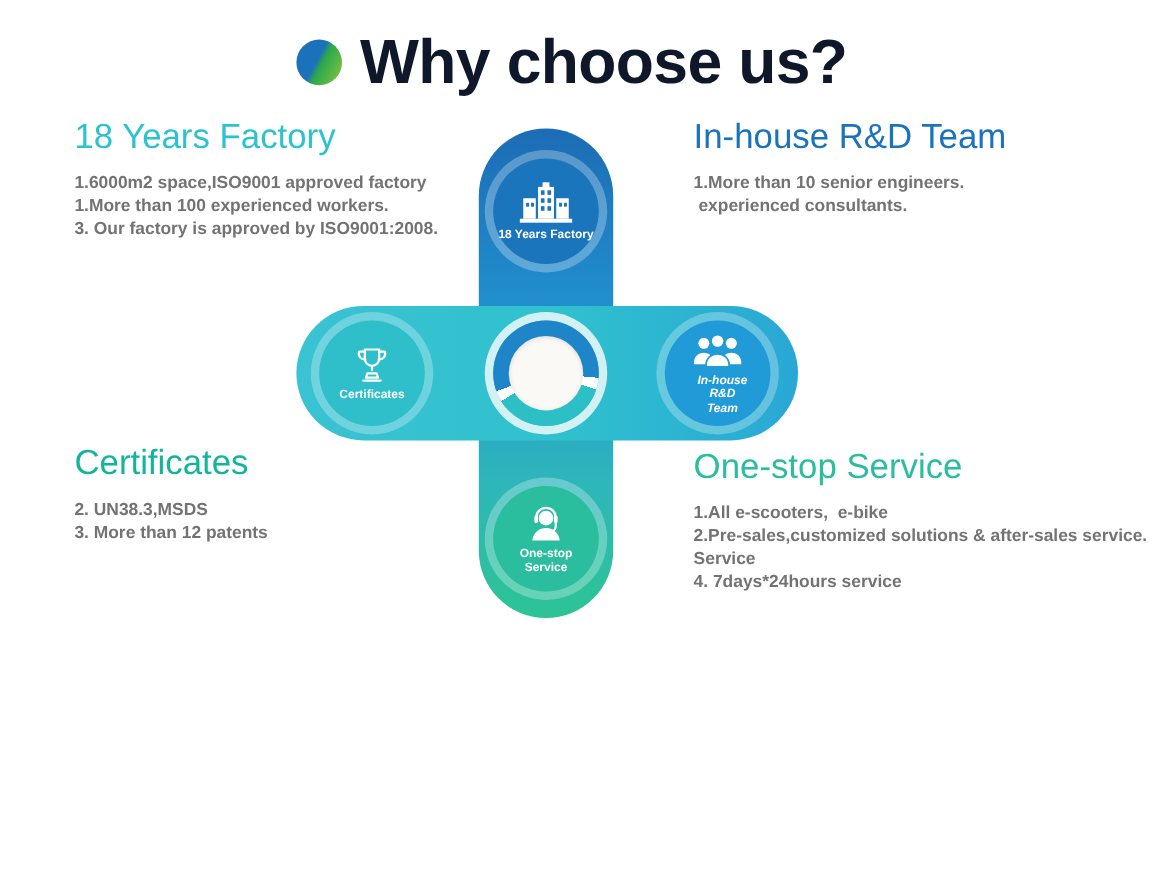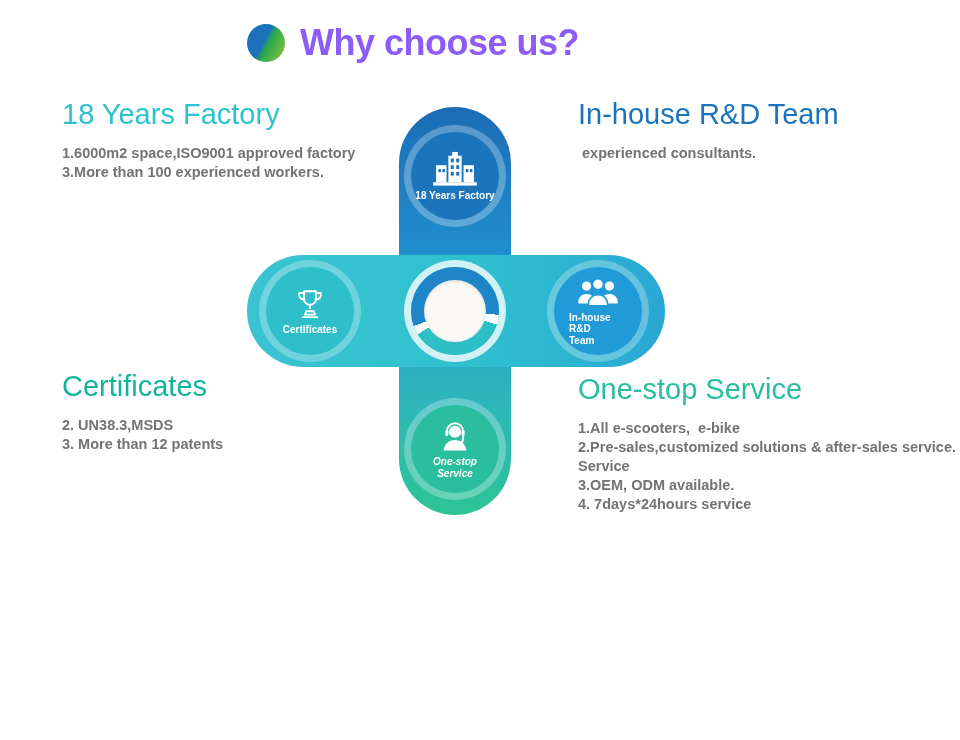--- a/index.html
+++ b/index.html
@@ -4,21 +4,21 @@
 <style>
   * { margin:0; padding:0; box-sizing:border-box; }
   html,body { background:#ffffff; }
   body { font-family:"Liberation Sans", sans-serif; }
   .page { position:relative; width:960px; height:740px; background:#ffffff; overflow:hidden; }
 
   
   .header { position:absolute; left:247px; top:22px; display:flex; align-items:center; gap:15px; }
   .brand-icon { width:38px; height:38px; border-radius:50%;
     background:linear-gradient(118deg,#1b72bb 0%,#1b72bb 45%,#2ba84c 55%,#8dc63f 100%); }
-  .title { font-size:36px; font-weight:800; color:#8b5cf6; letter-spacing:-0.5px; }
+  .title { font-size:52px; font-weight:800; color:#0f172a; letter-spacing:-0.5px; }
 
   
   .text-block { position:absolute; }
   .text-block h2 { font-size:29px; font-weight:500; margin-bottom:13px; letter-spacing:0; }
   .line { font-size:14.5px; line-height:19px; font-weight:600; color:#737373; white-space:pre-wrap; }
   .tb-factory { left:62px; top:98px;  width:340px; }
   .tb-factory h2 { color:#2cc3cf; }
   .tb-rd { left:578px; top:98px; width:350px; }
   .tb-rd h2 { color:#1a73bd; }
   .tb-cert { left:62px; top:370px; width:340px; }
@@ -34,22 +34,22 @@
     background:linear-gradient(90deg,#3ac3d2 0%,#2fc0ce 55%,#29a7d5 100%); }
 
   .node { position:absolute; width:88px; height:88px; border-radius:50%;
     display:flex; flex-direction:column; align-items:center; justify-content:center;
     box-shadow:0 0 0 7px rgba(255,255,255,0.28); }
   .node-label { font-size:10px; font-weight:700; color:#ffffff; text-align:center;
     white-space:pre-line; line-height:11.5px; margin-top:3px; }
   .node-top    { left:411px; top:132px; background:#1b75bc; }
   .node-left   { left:266px; top:267px; background:#2ebfca; }
   .node-right  { left:554px; top:267px; background:#209bd8; }
-  .node-bottom { left:411px; top:405px; background:#2abd9e;font-style:italic; }
-  .node-right .node-label { text-align:left; width:74px; padding-left:8px; }
+  .node-bottom { left:411px; top:405px; background:#2abd9e; }
+  .node-right .node-label { text-align:center; width:74px; padding-left:8px;font-style:italic; }
 
   .center-node { position:absolute; left:411px; top:267px; width:88px; height:88px; border-radius:50%;
     background:conic-gradient(from 0deg,#1f85c9 0 95deg,#ffffff 95deg 108deg,#2cc0c6 108deg 238deg,#ffffff 238deg 250deg,#1f85c9 250deg 360deg);
     box-shadow:0 0 0 7px rgba(255,255,255,0.78); }
   .center-inner { position:absolute; left:13px; top:13px; width:62px; height:62px; border-radius:50%;
     background:#fbf9f6; box-shadow:inset 0 1px 4px rgba(0,0,0,0.12); }
 
   .node-icon { display:block; }
 </style>
 </head>
@@ -58,40 +58,41 @@
 <div class="page">
 
   <div class="header">
     <span class="brand-icon"></span>
     <h1 class="title">Why choose us?</h1>
   </div>
 
   <section class="text-block tb-factory">
     <h2>18 Years Factory</h2>
     <div class="line">1.6000m2 space,ISO9001 approved factory</div>
-    <div class="line">3.More than 100 experienced workers.</div>
+    <div class="line">1.More than 100 experienced workers.</div>
+    <div class="line">3. Our factory is approved by ISO9001:2008.</div>
   </section>
 
   <section class="text-block tb-rd">
     <h2>In-house R&amp;D Team</h2>
+    <div class="line">1.More than 10 senior engineers.</div>
     <div class="line"> experienced consultants.</div>
   </section>
 
   <section class="text-block tb-cert">
     <h2>Certificates</h2>
     <div class="line">2. UN38.3,MSDS</div>
     <div class="line">3. More than 12 patents</div>
   </section>
 
   <section class="text-block tb-service">
     <h2>One-stop Service</h2>
     <div class="line">1.All e-scooters,  e-bike</div>
     <div class="line">2.Pre-sales,customized solutions &amp; after-sales service.</div>
     <div class="line">Service</div>
-    <div class="line">3.OEM, ODM available.</div>
     <div class="line">4. 7days*24hours service</div>
   </section>
 
   <div>
     <div class="bar bar-vertical"></div>
     <div class="bar bar-horizontal"></div>
 
     <div class="node node-top">
       <svg class="node-icon" viewBox="0 0 48 38" width="46" height="36">
         <g fill="#ffffff">

